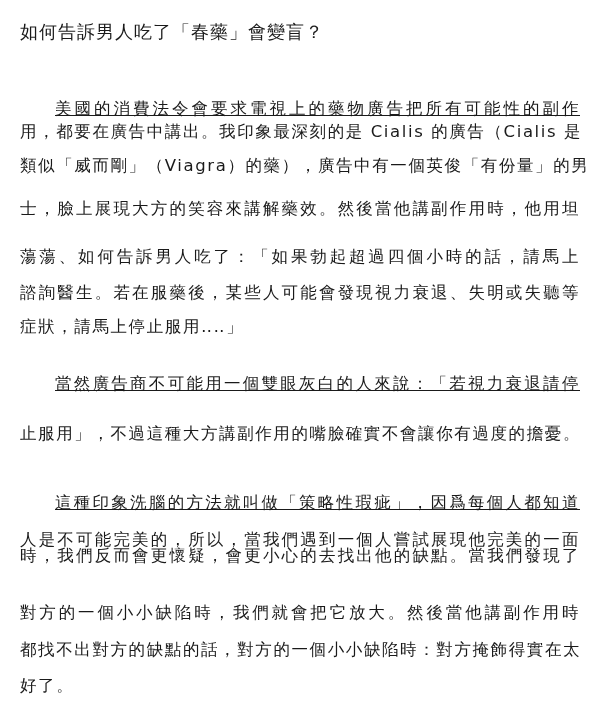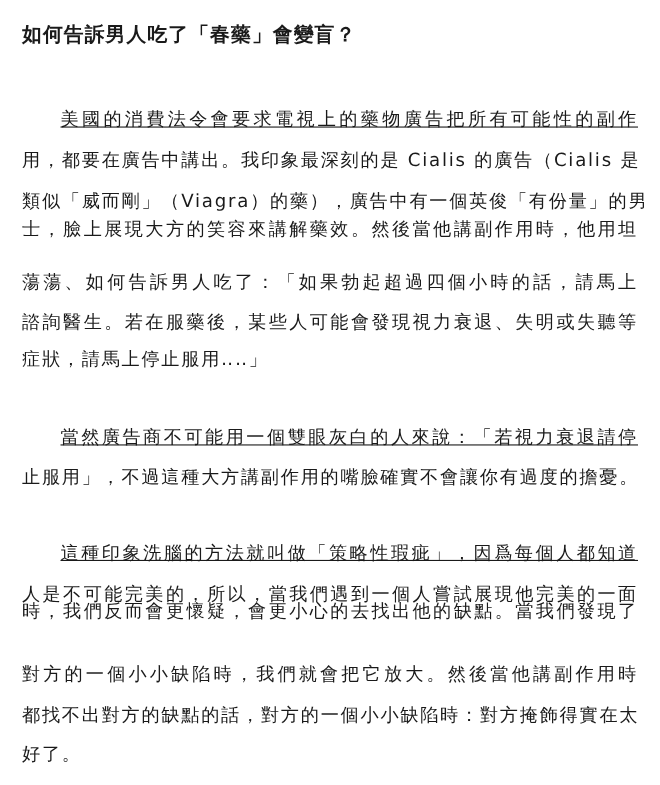--- a/index.html
+++ b/index.html
@@ -17,21 +17,21 @@
     }
     .title {
       position: absolute;
       left: 20px;
       top: 18px;
       font-size: 18px;
       line-height: 28px;
       letter-spacing: 1px;
       white-space: nowrap;
       margin: 0;
-      font-weight: bold;
+      font-weight: normal;
     }
     .line {
       position: absolute;
       left: 20px;
       width: 560px;
       font-size: 16.5px;
       line-height: 24px;
       white-space: nowrap;
       letter-spacing: 1.6px;
       text-align: justify;
@@ -47,30 +47,30 @@
     }
   </style>
 </head>
 <body>
 
 <h1 class="title">如何告訴男人吃了「春藥」會變盲？</h1>
 
 <div>
   <div>
     <div class="line indent" style="top:97px">美國的消費法令會要求電視上的藥物廣告把所有可能性的副作</div>
-    <div class="line" style="top:134px">用，都要在廣告中講出。我印象最深刻的是 Cialis 的廣告（Cialis 是</div>
-    <div class="line" style="top:171px">類似「威而剛」（Viagra）的藥），廣告中有一個英俊「有份量」的男</div>
+    <div class="line" style="top:120px">用，都要在廣告中講出。我印象最深刻的是 Cialis 的廣告（Cialis 是</div>
+    <div class="line" style="top:154px">類似「威而剛」（Viagra）的藥），廣告中有一個英俊「有份量」的男</div>
     <div class="line" style="top:197px">士，臉上展現大方的笑容來講解藥效。然後當他講副作用時，他用坦</div>
     <div class="line" style="top:245px">蕩蕩、如何告訴男人吃了：「如果勃起超過四個小時的話，請馬上</div>
     <div class="line" style="top:281px">諮詢醫生。若在服藥後，某些人可能會發現視力衰退、失明或失聽等</div>
     <div class="line last" style="top:315px">症狀，請馬上停止服用‥‥」</div>
   </div>
 
   <div>
-    <div class="line indent" style="top:386px">當然廣告商不可能用一個雙眼灰白的人來說：「若視力衰退請停</div>
+    <div class="line indent" style="top:372px">當然廣告商不可能用一個雙眼灰白的人來說：「若視力衰退請停</div>
     <div class="line" style="top:422px; letter-spacing:0.6px">止服用」，不過這種大方講副作用的嘴臉確實不會讓你有過度的擔憂。</div>
   </div>
 
   <div>
     <div class="line indent" style="top:491px">這種印象洗腦的方法就叫做「策略性瑕疵」，因爲每個人都知道</div>
     <div class="line" style="top:528px">人是不可能完美的，所以，當我們遇到一個人嘗試展現他完美的一面</div>
     <div class="line" style="top:544px">時，我們反而會更懷疑，會更小心的去找出他的缺點。當我們發現了</div>
     <div class="line" style="top:601px">對方的一個小小缺陷時，我們就會把它放大。然後當他講副作用時</div>
     <div class="line" style="top:638px">都找不出對方的缺點的話，對方的一個小小缺陷時：對方掩飾得實在太</div>
     <div class="line last" style="top:674px">好了。</div>

